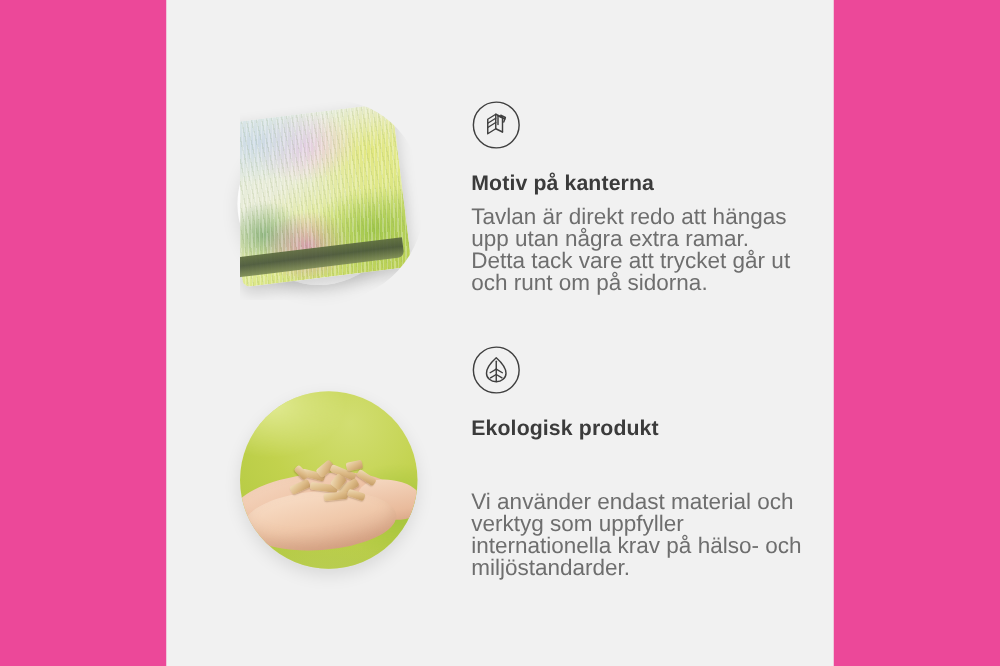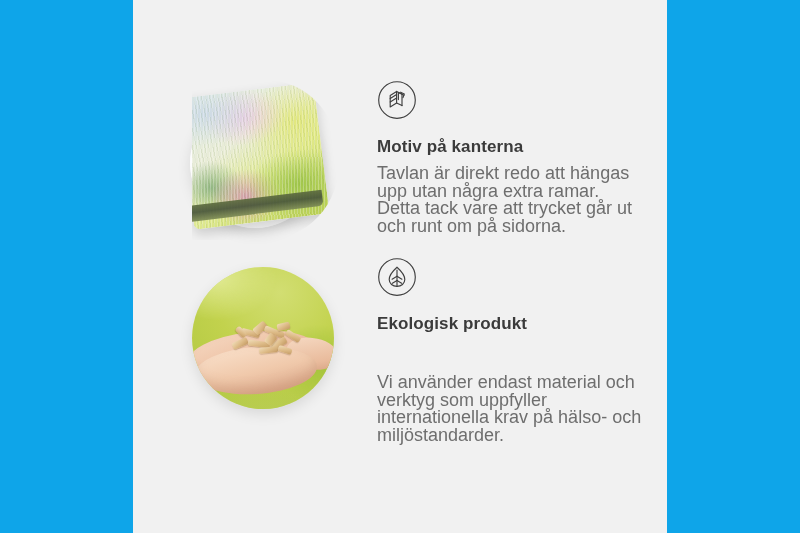--- a/index.html
+++ b/index.html
@@ -5,40 +5,40 @@
   * { margin:0; padding:0; box-sizing:border-box; }
   html, body {
     width:800px; height:533px;
     background:#ffffff;
     font-family:"Liberation Sans", sans-serif;
     overflow:hidden;
   }
   .page {
     position:relative;
     width:800px; height:533px;
-    background:#0ea5e9;
+    background:#ec4899;
     display:flex;
     justify-content:center;
   }
   
   .panel {
     position:absolute;
     left:133px; top:0;
     width:534px; height:533px;
     background:#f1f1f1;
   }
 
   
   .feature {
     position:absolute;
     display:flex;
     align-items:flex-start;
   }
   .feature-1 { left:47px; top:80px;  width:490px; }
-  .feature-2 { left:47px; top:257px; width:490px; }
+  .feature-2 { left:47px; top:276px; width:490px;align-items:flex-end; }
 
   
   .media {
     position:relative;
     width:160px; height:160px;
     flex:0 0 160px;
   }
 
   
   .disc {

